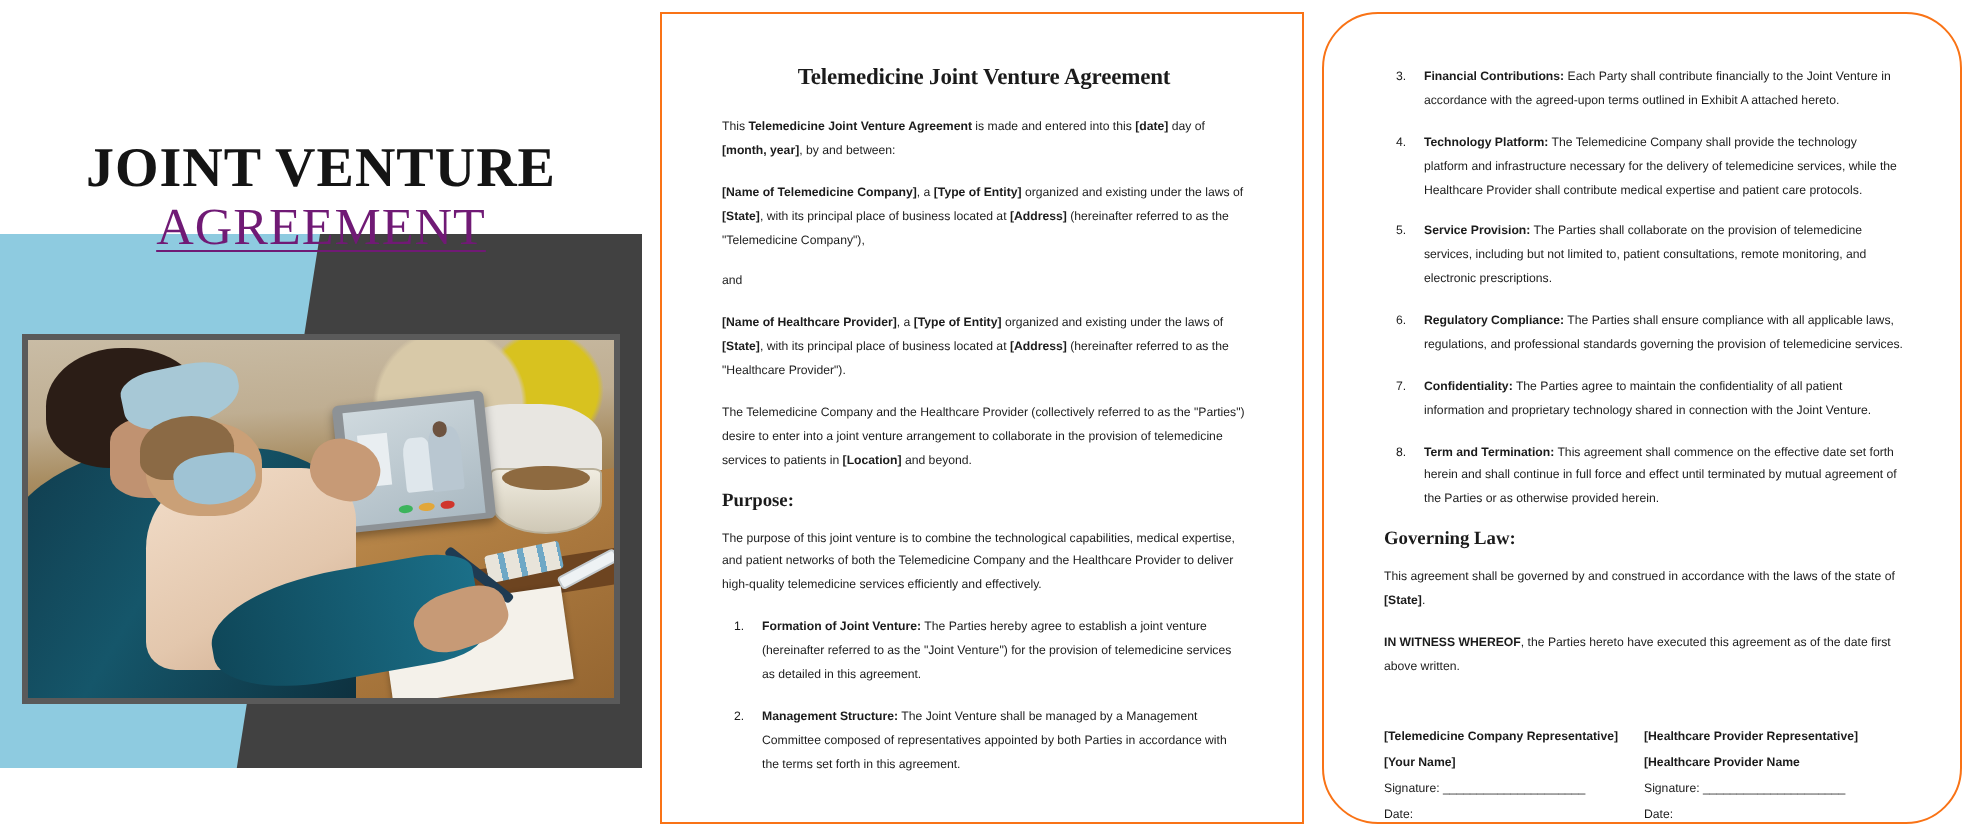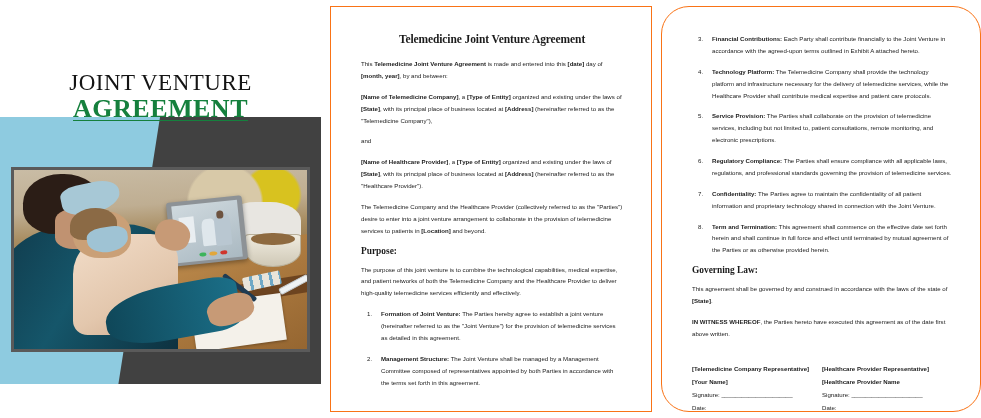--- a/index.html
+++ b/index.html
@@ -67,32 +67,32 @@
   }
   .title-l1 {
     display: block;
     font-size: 25px;
     font-weight: 700;
     letter-spacing: 0.5px;
     color: #111111;
   }
   .title-l2 {
     display: block;
-    font-size: 23px;
-    font-weight: 400;
+    font-size: 28px;
+    font-weight: 700;
     letter-spacing: 0.5px;
     color: #141414;
     margin-top: 3px;
   }
   .title-l3 {
     display: block;
     font-size: 26px;
-    font-weight: 700;
+    font-weight: 400;
     letter-spacing: 0.5px;
-    color: #15803d;
+    color: #701a75;
     margin-top: 2px;
     text-decoration: underline;
     text-underline-offset: 3px;
     text-decoration-thickness: 1px;
   }
 
   
   .cover-photo {
     position: absolute;
     left: 11px; top: 161px;

